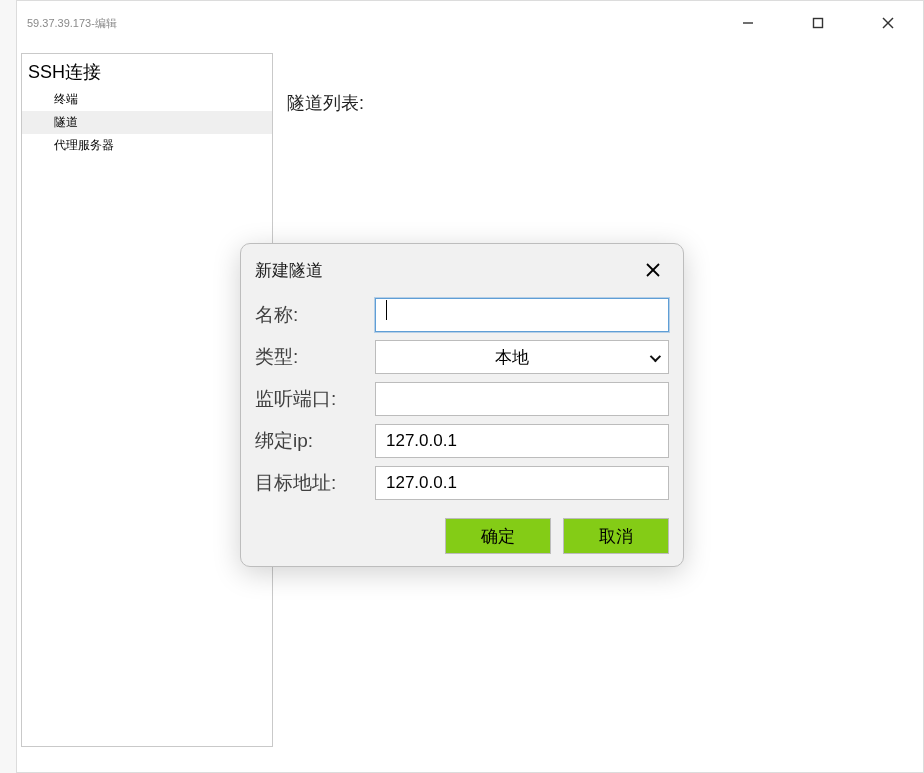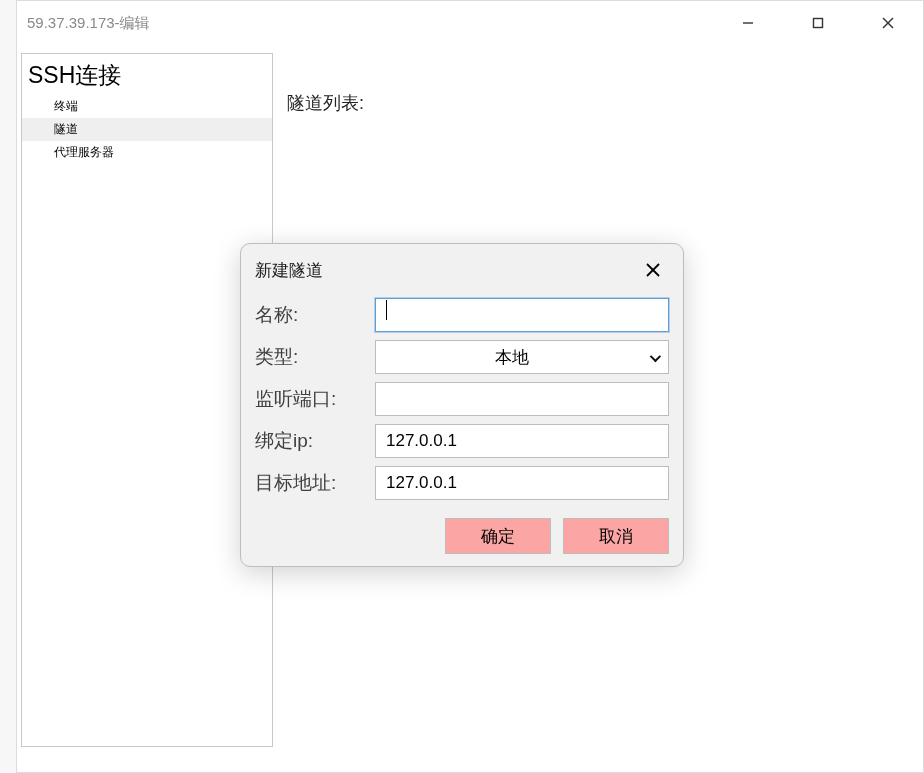--- a/index.html
+++ b/index.html
@@ -37,21 +37,21 @@
     .titlebar {
       height: 44px;
       display: flex;
       align-items: center;
       justify-content: space-between;
       padding: 0 0 0 10px;
       background: #ffffff;
     }
     .titlebar-title {
       color: #8a8a8a;
-      font-size: 15px;
+      font-size: 11px;
     }
     .window-controls {
       display: flex;
       height: 44px;
     }
     .win-ctrl-btn {
       width: 70px;
       height: 44px;
       display: flex;
       align-items: center;
@@ -68,21 +68,21 @@
       overflow: hidden;
     }
     .sidebar {
       width: 252px;
       height: 694px;
       border: 1px solid #c9c9c9;
       background: #ffffff;
       overflow: auto;
     }
     .tree-root {
-      font-size: 23px;
+      font-size: 18px;
       padding: 6px 8px 4px 6px;
       color: #000;
     }
     .tree-item {
       font-size: 12px;
       padding: 3px 8px 3px 32px;
       color: #000;
       cursor: default;
     }
     .tree-item.selected {
@@ -199,21 +199,21 @@
     }
     .modal-buttons {
       display: flex;
       justify-content: flex-end;
       gap: 12px;
       padding: 6px 14px 0 14px;
     }
     .btn {
       min-width: 106px;
       height: 36px;
-      background: #fca5a5;
+      background: #84cc16;
       border: 1px solid #bcbcbc;
       font-size: 17px;
       display: flex;
       align-items: center;
       justify-content: center;
       cursor: pointer;
     }
     .caret {
       border: 2px solid #111;
       border-left: none;

